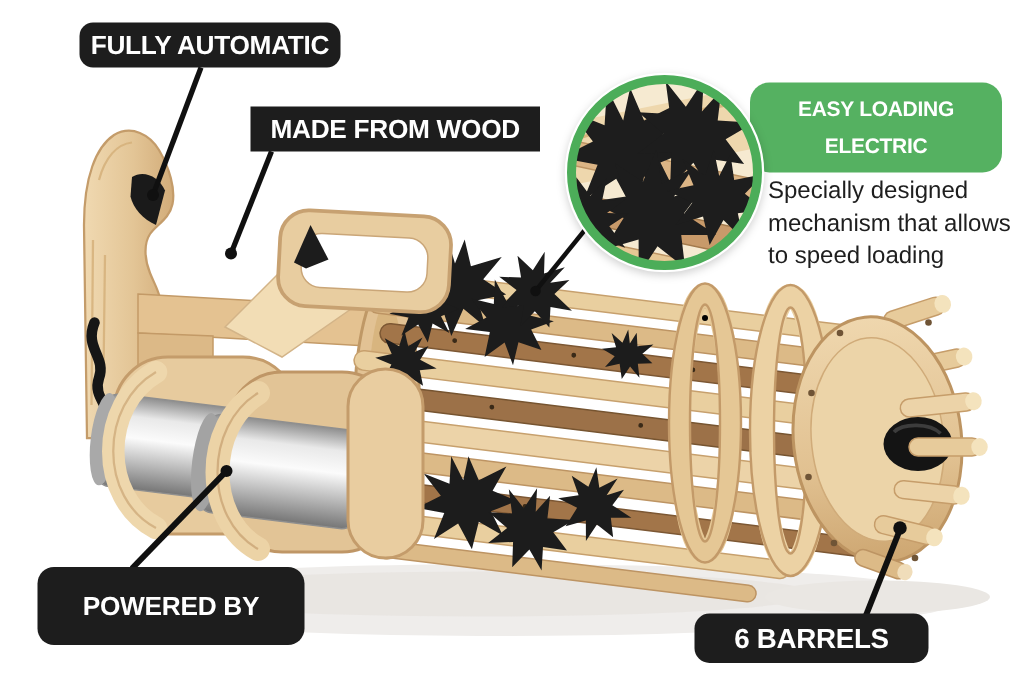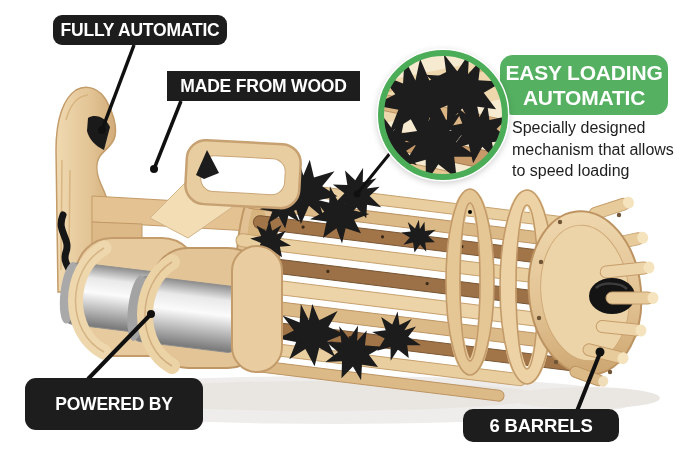--- a/index.html
+++ b/index.html
@@ -24,21 +24,21 @@
     display:flex;align-items:center;justify-content:center;text-align:center;
     box-sizing:border-box;
   }
   .lbl.multi{flex-direction:column;}
   #label-fully-automatic{left:12px;top:15px;width:174px;height:30px;border-radius:9px;font-size:17.5px;margin-left:41px;}
   #label-made-from-wood{left:167px;top:71px;width:193px;height:30px;border-radius:0;font-size:17.5px;}
   #label-powered{left:25px;top:378px;width:178px;height:52px;border-radius:11px;font-size:17.5px;line-height:23px;}
   #label-barrels{left:463px;top:409px;width:156px;height:33px;border-radius:10px;font-size:18.5px;}
   #label-easy{
     left:500px;top:55px;width:168px;height:60px;border-radius:13px;
-    background:var(--accent-green);font-size:21px;line-height:25px;z-index:2;
+    background:var(--accent-green);font-size:14px;line-height:25px;z-index:2;
   }
   #easy-description{
     position:absolute;left:512px;top:117px;width:178px;z-index:2;
     color:var(--description-text);font-size:16px;line-height:21.5px;font-weight:400;text-align:left;
   }
   #magnifier{
     position:absolute;left:373px;top:45px;width:140px;height:140px;z-index:3;
     filter:drop-shadow(0 2px 3px rgba(0,0,0,0.18));
   }
 </style>
@@ -259,21 +259,21 @@
   <div class="lbl" id="label-fully-automatic">
     <span>FULLY AUTOMATIC</span>
   </div>
 
   <div class="lbl" id="label-made-from-wood">
     <span>MADE FROM WOOD</span>
   </div>
 
   <div class="lbl multi" id="label-easy">
     <div>EASY LOADING</div>
-    <div>AUTOMATIC</div>
+    <div>ELECTRIC</div>
   </div>
 
   <div id="easy-description">
     <div>Specially designed</div>
     <div>mechanism that allows</div>
     <div>to speed loading</div>
   </div>
 
   <div class="lbl multi" id="label-powered">
     <div>POWERED BY</div>

